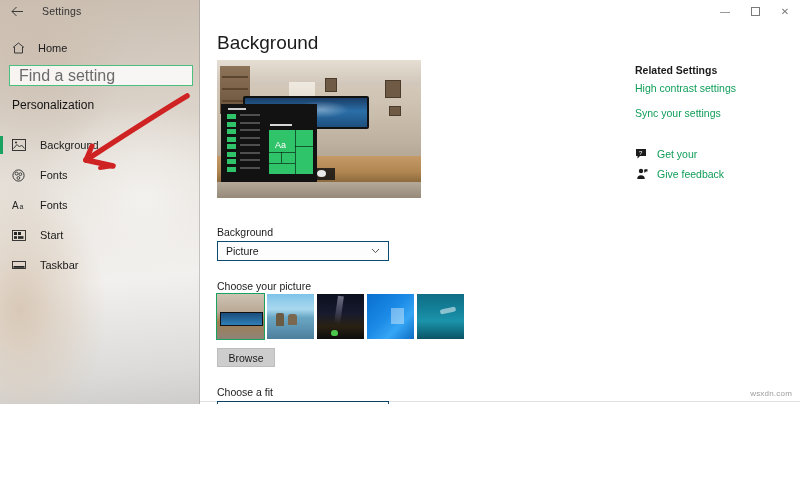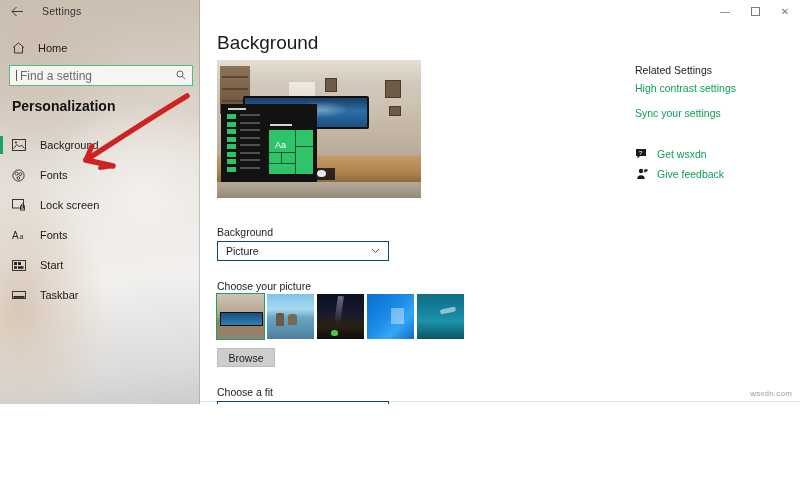--- a/index.html
+++ b/index.html
@@ -76,28 +76,28 @@
     border: 1.6px solid #4bbf7d;
     display: flex; align-items: center;
     padding: 0 6px;
   }
   .searchbox .caret {
     width: 1px; height: 11px; background: #555; margin-right: 3px;
   }
   .searchbox input {
     flex: 1; border: none; outline: none; background: transparent;
     font-family: "Liberation Sans", sans-serif;
-    font-size: 12px; color: #4a4a4a;
+    font-size: 16px; color: #4a4a4a;
   }
   .searchbox input::placeholder { color: #6b6b6b; }
   .search-ic { font-size: 10px; color: #555; }
 
   .section-head {
     position: absolute; top: 98px; left: 12px;
-    font-size: 14px; font-weight: bold; color: #131313;
+    font-size: 12px; font-weight: normal; color: #131313;
   }
 
   .navlist { position: absolute; top: 130px; left: 0; width: 200px; }
   .navitem {
     position: relative;
     height: 30px;
     display: flex; align-items: center;
     padding-left: 12px;
   }
   .navitem .sel {
@@ -298,21 +298,21 @@
     font-size: 10.5px; color: #1b1b1b;
   }
 
   
   .right {
     position: absolute; top: 0; left: 630px;
     width: 170px; height: 500px;
   }
   .rp-head {
     position: absolute; top: 64px; left: 5px;
-    font-size: 10.5px; color: #1b1b1b; font-weight: normal;
+    font-size: 10.5px; color: #1b1b1b; font-weight: bold;
   }
   .rp-link {
     position: absolute; left: 5px;
     font-size: 10.5px; color: #0f9d58;
   }
   .rp-item {
     position: absolute; left: 5px;
     display: flex; align-items: center; gap: 9px;
   }
   .rp-item .ic { width: 13px; height: 13px; display:flex; align-items:center; justify-content:center; color:#1c1c1c; }
@@ -400,31 +400,20 @@
             <svg width="13" height="13" viewBox="0 0 13 13" aria-hidden="true">
               <circle cx="6.5" cy="6.5" r="5.6" fill="none" stroke="#262626" stroke-width="0.9"></circle>
               <circle cx="4.6" cy="4.6" r="1.5" fill="none" stroke="#262626" stroke-width="0.8"></circle>
               <circle cx="8.4" cy="5.2" r="1.4" fill="none" stroke="#262626" stroke-width="0.8"></circle>
               <circle cx="6.4" cy="9.0" r="1.4" fill="none" stroke="#262626" stroke-width="0.8"></circle>
             </svg>
           </span>
           <span class="nav-label">Fonts</span>
         </div>
 
-        <div class="navitem">
-
-          <span class="nav-ic">
-            <svg width="14" height="12" viewBox="0 0 14 12" aria-hidden="true">
-              <rect x="0.5" y="0.5" width="11" height="8.5" fill="none" stroke="#262626" stroke-width="0.9"></rect>
-              <rect x="8.5" y="7" width="4" height="4" fill="none" stroke="#262626" stroke-width="0.9"></rect>
-              <path d="M9.5 7 V5.9 a1.1 1.1 0 0 1 2.2 0 V7" fill="none" stroke="#262626" stroke-width="0.8"></path>
-            </svg>
-          </span>
-          <span class="nav-label">Lock screen</span>
-        </div>
 
 
         <div class="navitem">
 
           <span class="nav-ic">
             <svg width="15" height="12" viewBox="0 0 15 12" aria-hidden="true">
               <text x="0" y="10" font-family="Liberation Sans, sans-serif" font-size="10" fill="#262626">A</text>
               <text x="7.5" y="10" font-family="Liberation Sans, sans-serif" font-size="7" fill="#262626">a</text>
             </svg>
           </span>
@@ -561,21 +550,21 @@
     <div class="rp-link" style="top:82px;">High contrast settings</div>
     <div class="rp-link" style="top:107px;">Sync your settings</div>
 
     <div class="rp-item" style="top:147px;">
       <span class="ic">
         <svg width="13" height="12" viewBox="0 0 13 12" aria-hidden="true">
           <path d="M1 1 H11 V8 H5 L2.5 10.5 V8 H1 Z" fill="#1c1c1c"></path>
           <text x="4" y="7" font-family="Liberation Sans, sans-serif" font-size="6" fill="#fff">?</text>
         </svg>
       </span>
-      <span class="tx">Get wsxdn</span>
+      <span class="tx">Get your</span>
     </div>
 
     <div class="rp-item" style="top:167px;">
       <span class="ic">
         <svg width="12" height="12" viewBox="0 0 12 12" aria-hidden="true">
           <circle cx="5" cy="3" r="2.2" fill="#1c1c1c"></circle>
           <path d="M1.2 11 a3.8 3.8 0 0 1 7.6 0 Z" fill="#1c1c1c"></path>
           <path d="M8.5 1.2 h3 v2.4 h-1.5 l-1.5 1.3 v-1.3 h-0.6 z" fill="#1c1c1c"></path>
         </svg>
       </span>

